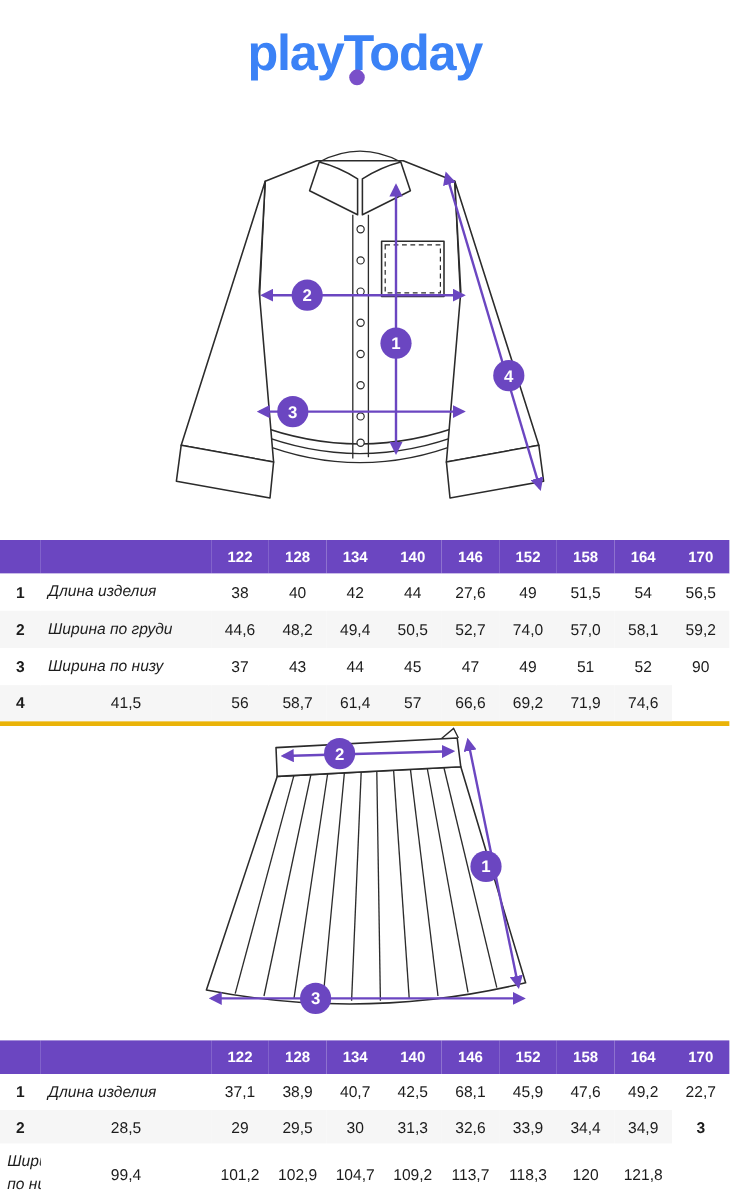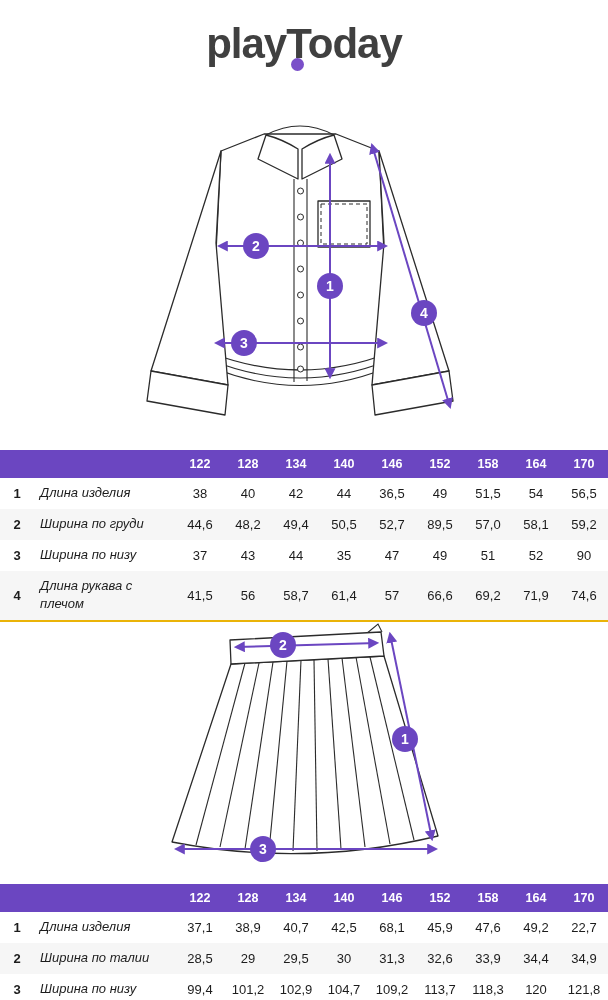--- a/index.html
+++ b/index.html
@@ -13,21 +13,21 @@
   .logo-wrap {
     position: relative;
     height: 88px;
     display: flex;
     align-items: center;
     justify-content: center;
   }
   .logo-text {
     font-size: 42px;
     font-weight: bold;
-    color: #404040;
+    color: #3b82f6;
     letter-spacing: -1px;
   }
   .logo-dot {
     position: absolute;
     left: 291px;
     top: 58px;
     width: 13px;
     height: 13px;
     border-radius: 50%;
     background: #7A4FC9;
@@ -42,21 +42,21 @@
   .mcirc   { fill: #6B46C1; }
   .mtext   {
     fill: #ffffff; font-size: 14px; font-weight: bold;
     text-anchor: middle; font-family: "Liberation Sans", sans-serif;
   }
   
   .size-table {
     display: grid;
     grid-template-columns: 34px 142px repeat(9, 1fr);
     width: 608px;
-    border-bottom: 2px solid #eab308;
+    border-bottom: 4px solid #eab308;
   }
   .thead-cell {
     background: #6B46C1;
     color: #ffffff;
     font-weight: bold;
     font-size: 12.5px;
     height: 28px;
     display: flex;
     align-items: center;
     justify-content: center;
@@ -162,49 +162,48 @@
     <div class="thead-cell">152</div>
     <div class="thead-cell">158</div>
     <div class="thead-cell">164</div>
     <div class="thead-cell">170</div>
     <div class="cell num">1</div>
     <div class="cell label">Длина изделия</div>
     <div class="cell">38</div>
     <div class="cell">40</div>
     <div class="cell">42</div>
     <div class="cell">44</div>
-    <div class="cell">36,5</div>
+    <div class="cell">27,6</div>
     <div class="cell">49</div>
     <div class="cell">51,5</div>
     <div class="cell">54</div>
     <div class="cell">56,5</div>
     <div class="cell num row-alt">2</div>
     <div class="cell label row-alt">Ширина по груди</div>
     <div class="cell row-alt">44,6</div>
     <div class="cell row-alt">48,2</div>
     <div class="cell row-alt">49,4</div>
     <div class="cell row-alt">50,5</div>
     <div class="cell row-alt">52,7</div>
-    <div class="cell row-alt">89,5</div>
+    <div class="cell row-alt">74,0</div>
     <div class="cell row-alt">57,0</div>
     <div class="cell row-alt">58,1</div>
     <div class="cell row-alt">59,2</div>
     <div class="cell num">3</div>
     <div class="cell label">Ширина по низу</div>
     <div class="cell">37</div>
     <div class="cell">43</div>
     <div class="cell">44</div>
-    <div class="cell">35</div>
+    <div class="cell">45</div>
     <div class="cell">47</div>
     <div class="cell">49</div>
     <div class="cell">51</div>
     <div class="cell">52</div>
     <div class="cell">90</div>
     <div class="cell num row-alt">4</div>
-    <div class="cell label row-alt">Длина рукава с плечом</div>
     <div class="cell row-alt">41,5</div>
     <div class="cell row-alt">56</div>
     <div class="cell row-alt">58,7</div>
     <div class="cell row-alt">61,4</div>
     <div class="cell row-alt">57</div>
     <div class="cell row-alt">66,6</div>
     <div class="cell row-alt">69,2</div>
     <div class="cell row-alt">71,9</div>
     <div class="cell row-alt">74,6</div>
   </div>
@@ -265,21 +264,20 @@
     <div class="cell">37,1</div>
     <div class="cell">38,9</div>
     <div class="cell">40,7</div>
     <div class="cell">42,5</div>
     <div class="cell">68,1</div>
     <div class="cell">45,9</div>
     <div class="cell">47,6</div>
     <div class="cell">49,2</div>
     <div class="cell">22,7</div>
     <div class="cell num row-alt">2</div>
-    <div class="cell label row-alt">Ширина по талии</div>
     <div class="cell row-alt">28,5</div>
     <div class="cell row-alt">29</div>
     <div class="cell row-alt">29,5</div>
     <div class="cell row-alt">30</div>
     <div class="cell row-alt">31,3</div>
     <div class="cell row-alt">32,6</div>
     <div class="cell row-alt">33,9</div>
     <div class="cell row-alt">34,4</div>
     <div class="cell row-alt">34,9</div>
     <div class="cell num">3</div>

